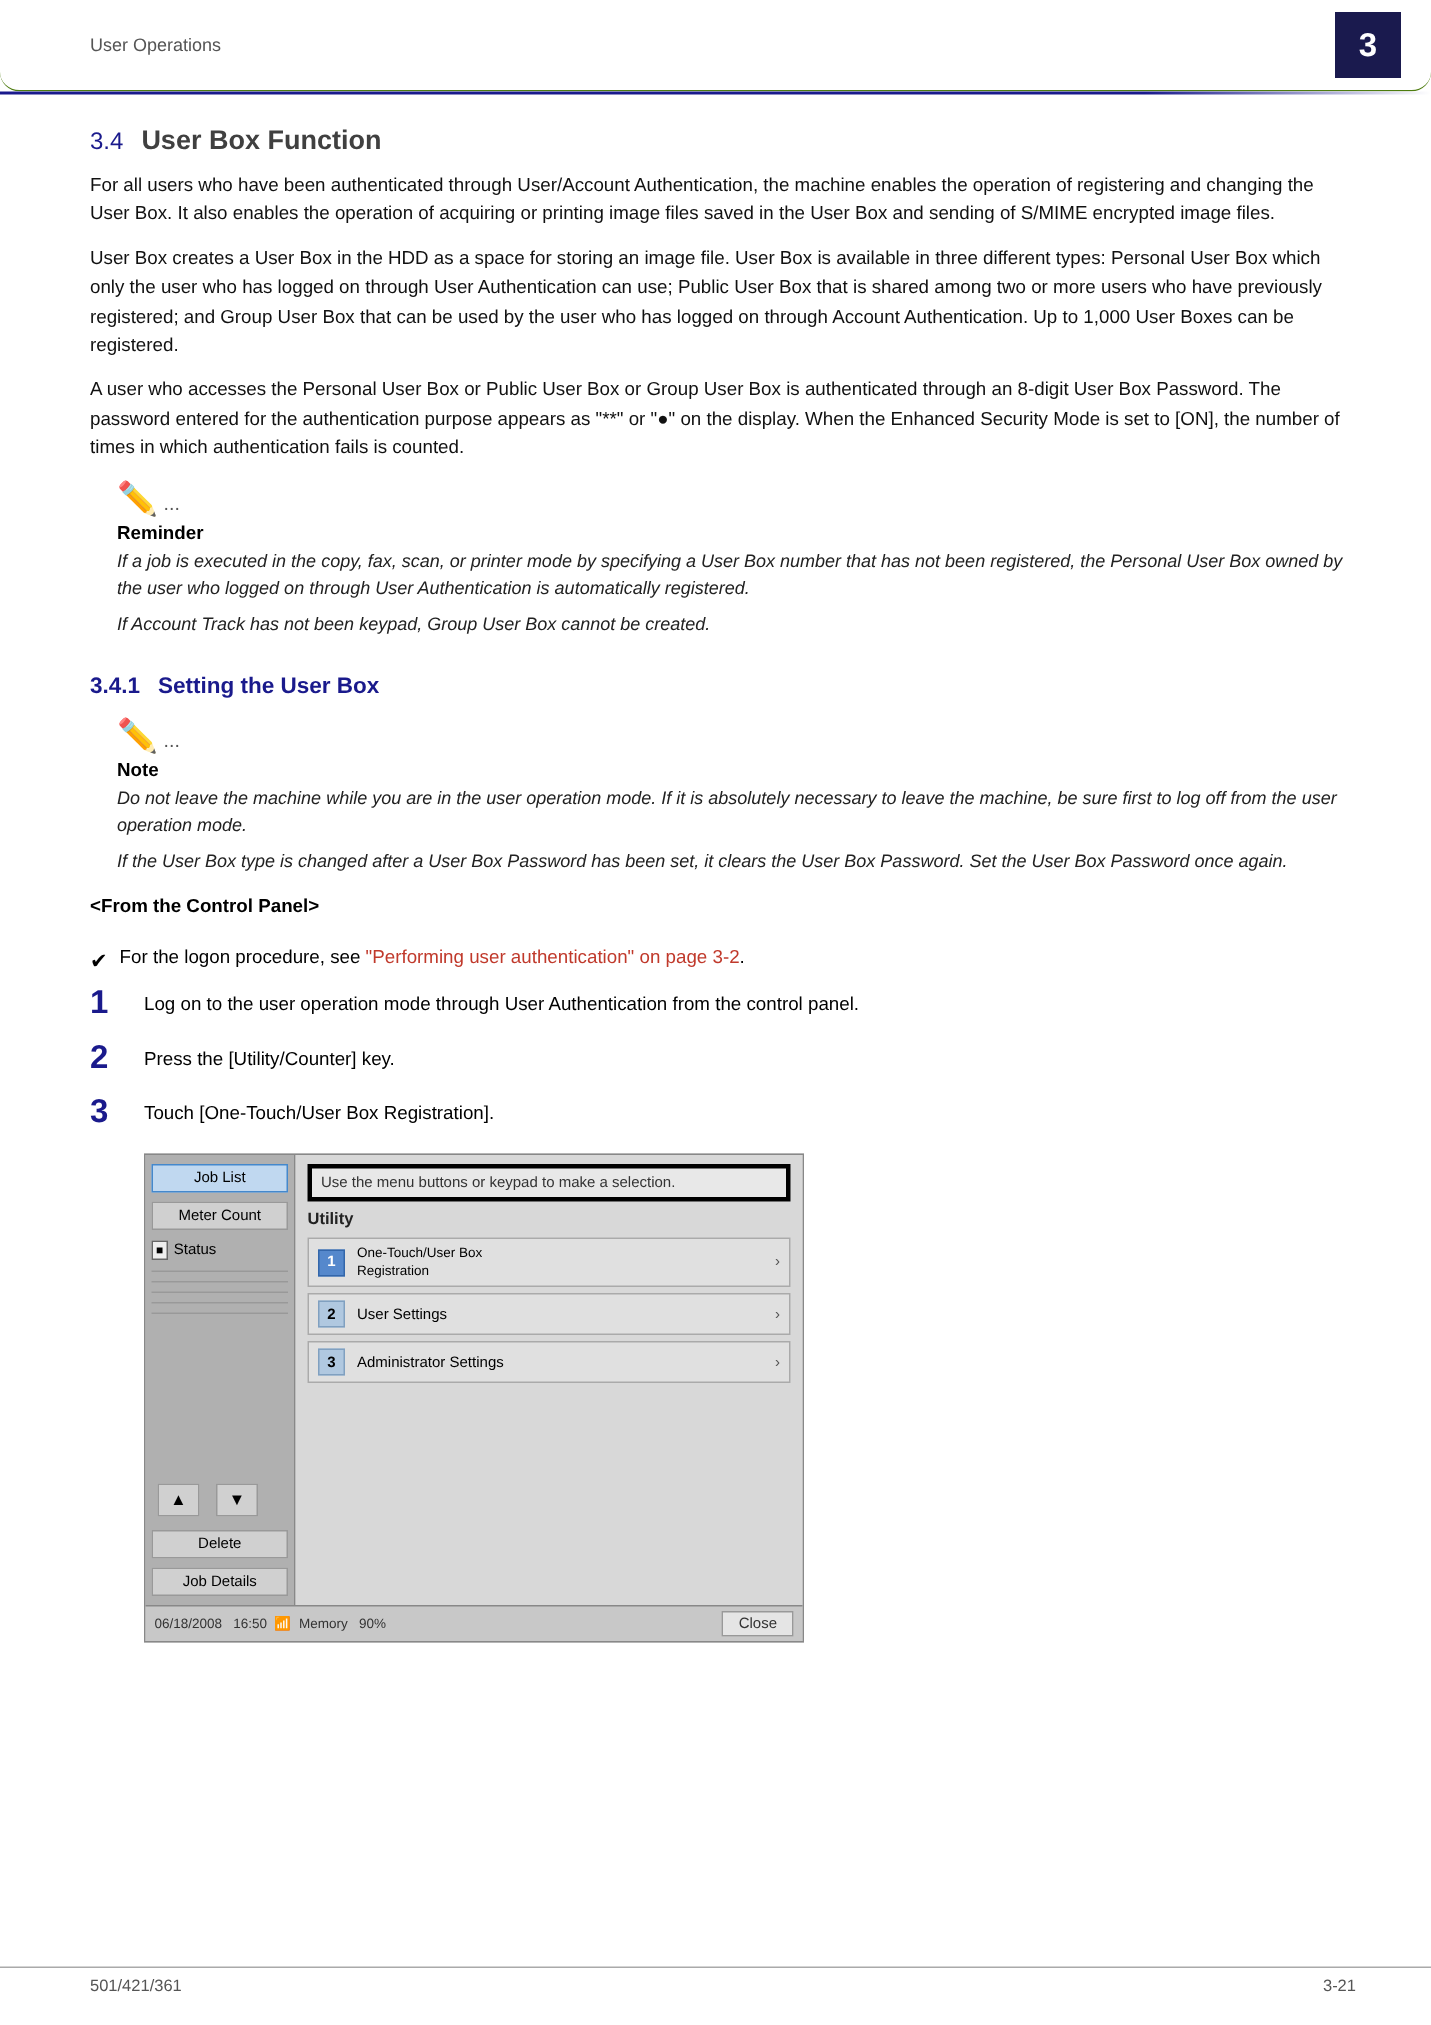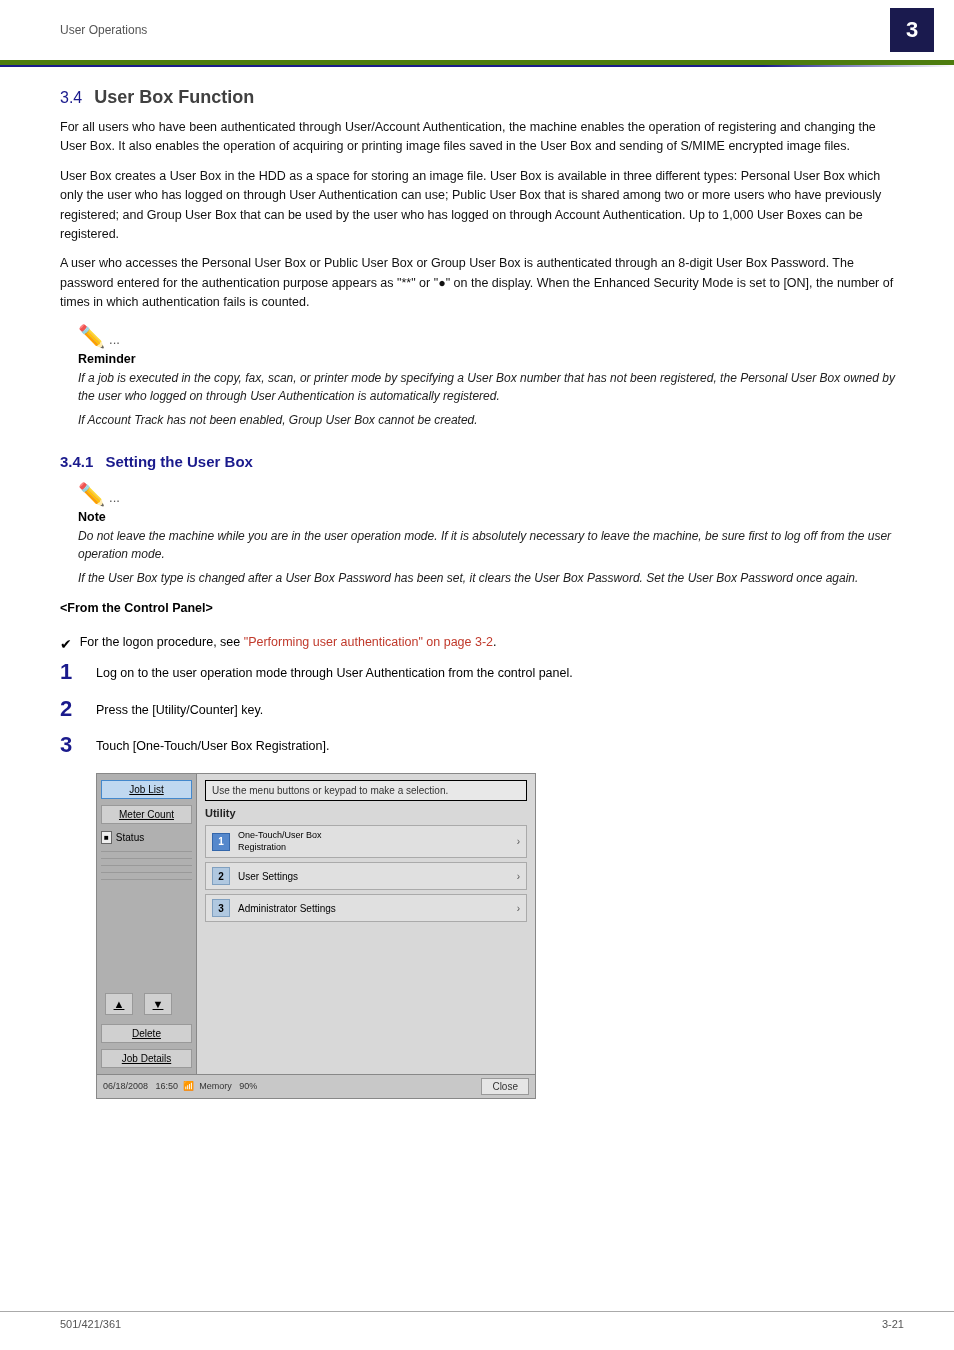--- a/index.html
+++ b/index.html
@@ -16,22 +16,23 @@
       min-height: 1350px;
       padding: 0;
       position: relative;
     }
     
     .header-bar {
       display: flex;
       justify-content: space-between;
       align-items: center;
       padding: 8px 20px 8px 60px;
-      border-bottom: 5px solid #4d7c0f;
+      border-bottom: 1px solid #4d7c0f;
       margin-bottom: 0;
+      border-radius: 13px;
     }
     .header-bar .page-label {
       font-size: 12px;
       color: #555;
     }
     .header-bar .chapter-badge {
       background: #1a1a4e;
       color: #fff;
       font-size: 22px;
       font-weight: bold;
@@ -183,21 +184,20 @@
       gap: 2px;
     }
     .machine-btn {
       background: #d0d0d0;
       border: 1px solid #999;
       margin: 2px 4px;
       padding: 3px 4px;
       font-size: 10px;
       text-align: center;
       cursor: pointer;
-      text-decoration: underline;
     }
     .machine-btn.active {
       background: #c0d8f0;
       border-color: #4488cc;
     }
     .machine-btn.small {
       width: 28px;
       height: 22px;
       font-size: 11px;
       font-weight: bold;
@@ -225,21 +225,21 @@
     }
     .machine-right {
       flex: 1;
       background: #d8d8d8;
       display: flex;
       flex-direction: column;
       padding: 6px 8px;
     }
     .machine-top-msg {
       background: #e8e8e8;
-      border: 1px solid #000000;
+      border: 3px solid #000000;
       padding: 4px 6px;
       font-size: 10px;
       margin-bottom: 6px;
       color: #333;
     }
     .machine-utility-label {
       font-size: 11px;
       font-weight: bold;
       margin-bottom: 6px;
       color: #222;
@@ -344,21 +344,21 @@
     <p class="body-text">User Box creates a User Box in the HDD as a space for storing an image file. User Box is available in three different types: Personal User Box which only the user who has logged on through User Authentication can use; Public User Box that is shared among two or more users who have previously registered; and Group User Box that can be used by the user who has logged on through Account Authentication. Up to 1,000 User Boxes can be registered.</p>
     <p class="body-text">A user who accesses the Personal User Box or Public User Box or Group User Box is authenticated through an 8-digit User Box Password. The password entered for the authentication purpose appears as "**" or "●" on the display. When the Enhanced Security Mode is set to [ON], the number of times in which authentication fails is counted.</p>
 
     <div class="note-box">
       <div>
         <span class="note-icon">✏️</span>
         <span class="note-dots">...</span>
       </div>
       <div class="note-label">Reminder</div>
       <div class="note-text">If a job is executed in the copy, fax, scan, or printer mode by specifying a User Box number that has not been registered, the Personal User Box owned by the user who logged on through User Authentication is automatically registered.</div>
-      <div class="note-text">If Account Track has not been enabled, Group User Box cannot be created.</div>
+      <div class="note-text">If Account Track has not been keypad, Group User Box cannot be created.</div>
     </div>
 
     <div class="subsection-heading">
       <span class="subsection-number">3.4.1</span>
       <span class="subsection-title">Setting the User Box</span>
     </div>
 
     <div class="note-box">
       <div>
         <span class="note-icon">✏️</span>

